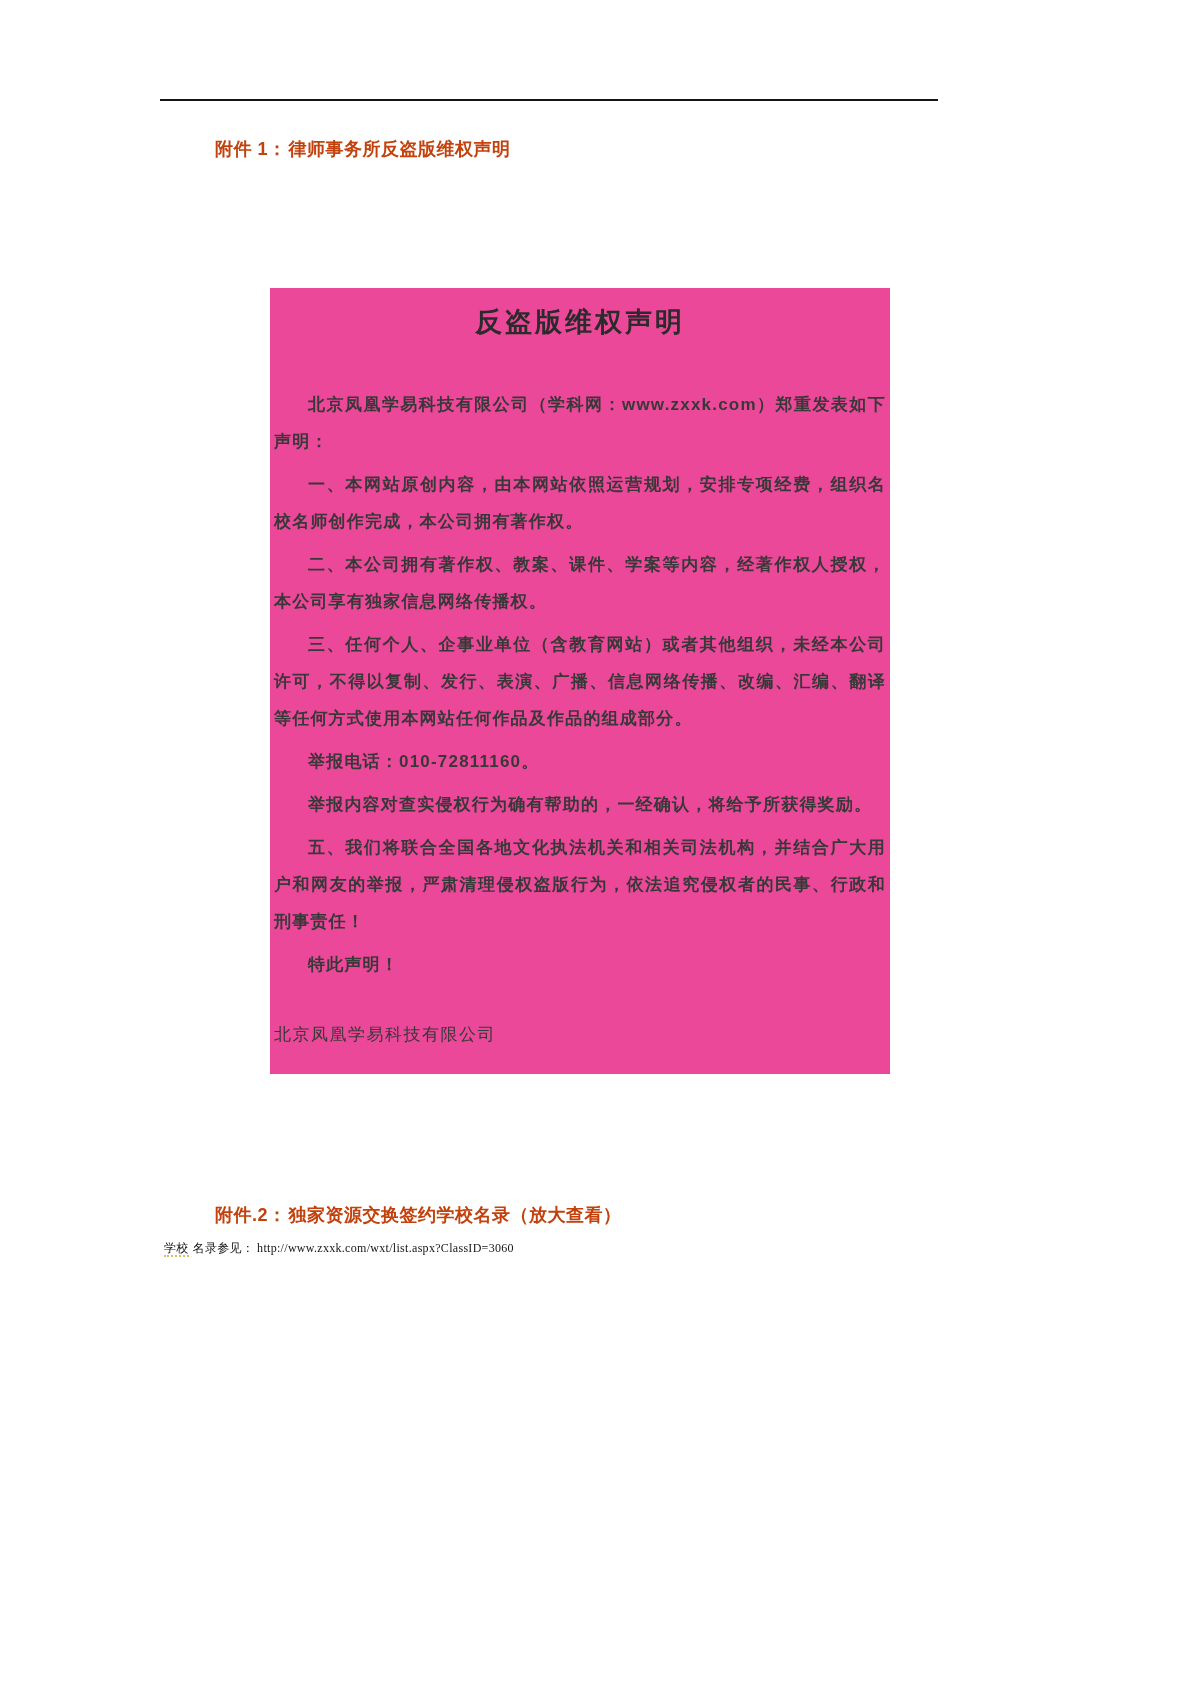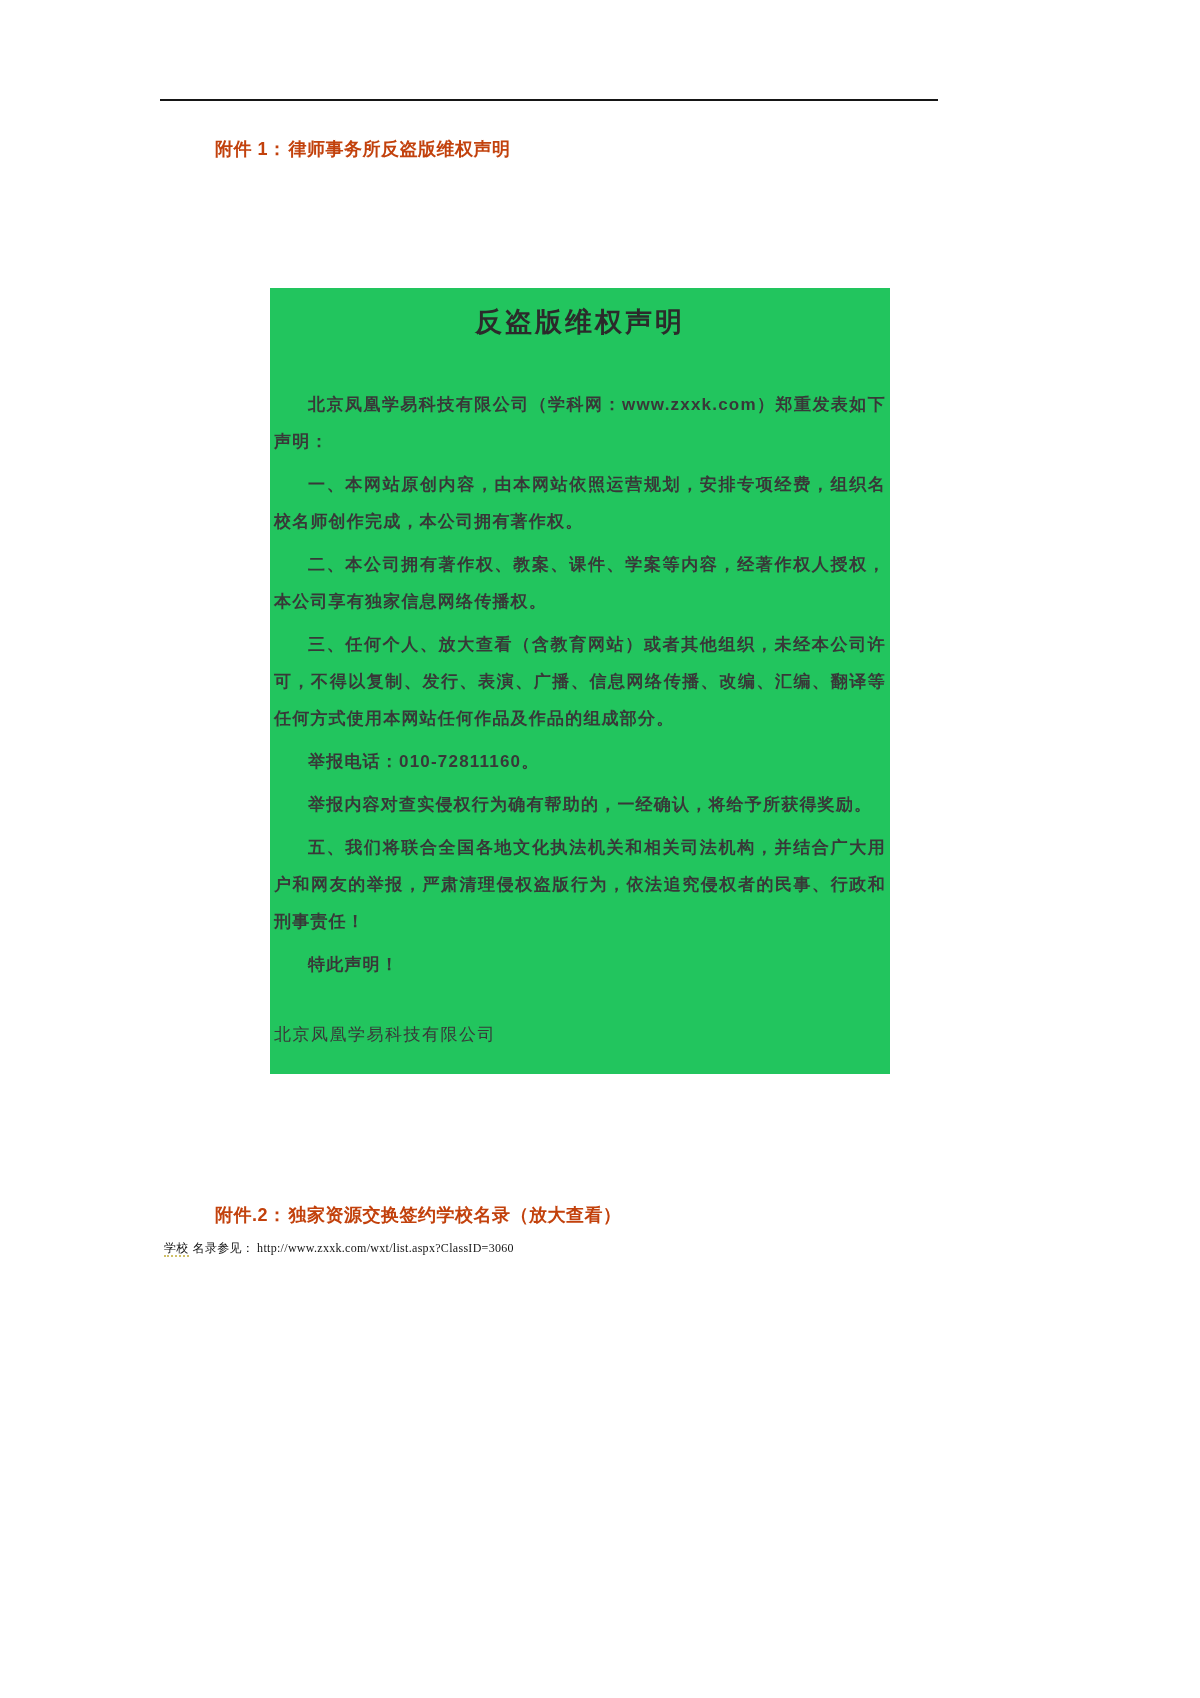--- a/index.html
+++ b/index.html
@@ -36,21 +36,21 @@
   .att1 { top: 137px; }
   .att2 { top: 1203px; }
   .att-label { margin-right: 2px; }
 
   .scan {
     position: absolute;
     left: 270px;
     top: 288px;
     width: 612px;
     padding: 0 4px 28px 4px;
-    background: #22c55e;
+    background: #ec4899;
     color: #333333;
   }
   .scan-title {
     text-align: center;
     font-weight: bold;
     font-size: 27px;
     letter-spacing: 3px;
     color: #2b2b2b;
     margin: 16px 0 46px 0;
   }
@@ -97,21 +97,21 @@
 
   <div class="att-heading att1">
     <span class="att-label">附件 1：</span><span>律师事务所反盗版维权声明</span>
   </div>
 
   <div class="scan">
     <div class="scan-title">反盗版维权声明</div>
     <p class="scan-p">北京凤凰学易科技有限公司（学科网：www.zxxk.com）郑重发表如下声明：</p>
     <p class="scan-p">一、本网站原创内容，由本网站依照运营规划，安排专项经费，组织名校名师创作完成，本公司拥有著作权。</p>
     <p class="scan-p">二、本公司拥有著作权、教案、课件、学案等内容，经著作权人授权，本公司享有独家信息网络传播权。</p>
-    <p class="scan-p">三、任何个人、放大查看（含教育网站）或者其他组织，未经本公司许可，不得以复制、发行、表演、广播、信息网络传播、改编、汇编、翻译等任何方式使用本网站任何作品及作品的组成部分。</p>
+    <p class="scan-p">三、任何个人、企事业单位（含教育网站）或者其他组织，未经本公司许可，不得以复制、发行、表演、广播、信息网络传播、改编、汇编、翻译等任何方式使用本网站任何作品及作品的组成部分。</p>
     <p class="scan-p">举报电话：010-72811160。</p>
     <p class="scan-p">举报内容对查实侵权行为确有帮助的，一经确认，将给予所获得奖励。</p>
     <p class="scan-p">五、我们将联合全国各地文化执法机关和相关司法机构，并结合广大用户和网友的举报，严肃清理侵权盗版行为，依法追究侵权者的民事、行政和刑事责任！</p>
     <p class="scan-p">特此声明！</p>
     <div class="scan-sign">北京凤凰学易科技有限公司</div>
   </div>
 
   <div class="att-heading att2">
     <span class="att-label">附件.2：</span><span>独家资源交换签约学校名录（放大查看）</span>
   </div>

